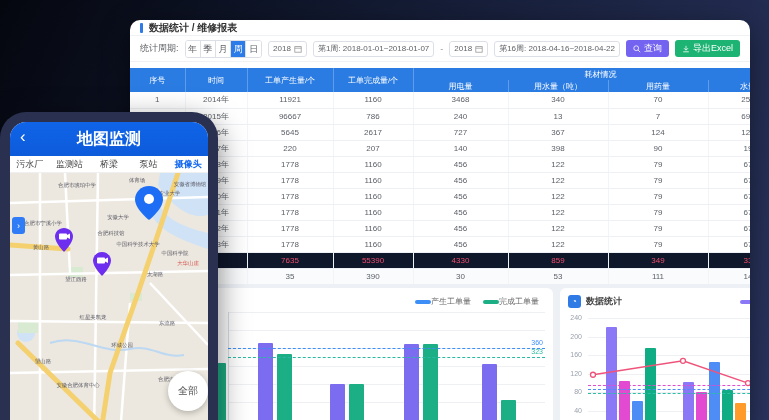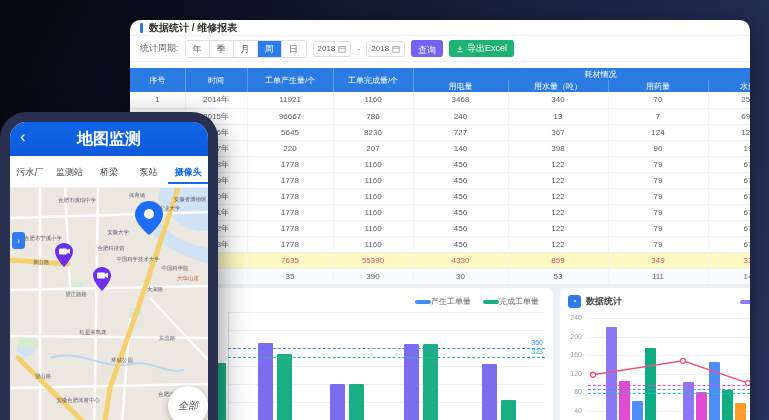--- a/index.html
+++ b/index.html
@@ -20,29 +20,29 @@
   .seg { display:flex; border:1px solid #dcdfe6; border-radius:3px; overflow:hidden; }
   .seg div { width:24px; height:16px; line-height:16px; text-align:center; font-size:9px; color:#606266;
     border-right:1px solid #dcdfe6; background:#fff; cursor:pointer; }
   .seg div:last-child { border-right:none; }
   .seg div.on { background:#2b7ce9; color:#fff; }
   .fbox { height:16px; border:1px solid #dcdfe6; border-radius:3px; background:#fff; display:flex;
     align-items:center; padding:0 4px; font-size:8px; color:#606266; white-space:nowrap; gap:3px; }
   .dash-sep { color:#999; font-size:9px; }
   .btn { height:17px; border-radius:3px; color:#fff; font-size:9px; display:flex; align-items:center;
     gap:3px; padding:0 7px; cursor:pointer; white-space:nowrap; }
-  .btn.query { background:#7463f0;flex-direction:column; }
+  .btn.query { background:#7463f0; }
   .btn.excel { background:#1cb373; }
 
   table.rpt { border-collapse:collapse; table-layout:fixed; width:658px; margin-top:6px; }
   .rpt th { background:#2b7ce2; color:#fff; font-size:8px; font-weight:normal;
     border-right:1px solid rgba(255,255,255,.25); height:12px; }
   .rpt td { font-size:8px; color:#5a5e66; text-align:center; height:16px;
     border-bottom:1px solid #eef0f5; border-right:1px solid #f3f4f7; }
-  .rpt tr.sum td { background:#fef9c3; color:#f14d6d;margin-top:36px; }
+  .rpt tr.sum td { background:#0f172a; color:#f14d6d;margin-top:36px; }
   .rpt tr.avg td { background:#fafbfc; }
 
   .charts-strip { position:absolute; left:0; top:264px; width:620px; height:156px; background:#edf0f5; }
   .chart-card { position:absolute; top:4px; height:200px; background:#fff; border-radius:6px 6px 0 0; overflow:hidden; }
   #chartL { left:8px; width:415px; }
   #chartR { left:430px; width:240px; }
   .legend { position:absolute; top:8px; right:14px; display:flex; gap:12px; }
   .legend .item { display:flex; align-items:center; font-size:8px; color:#666; cursor:pointer; }
   .legend .sw { width:16px; height:4px; border-radius:2px; }
   .gridline { position:absolute; height:1px; background:#eef0f4; }
@@ -57,31 +57,31 @@
   .ctitle .tx { font-size:9px; color:#444; font-weight:bold; }
 
   
   .phone { position:absolute; left:0px; top:112px; width:218px; height:330px; background:#2a3150;
     border-radius:26px 26px 0 0; padding:10px 10px 0 10px; box-shadow:0 10px 30px rgba(0,0,0,.5); z-index:5; }
   .screen { width:198px; height:320px; background:#fff; border-radius:16px 16px 0 0; overflow:hidden; position:relative; }
   .ph-head { height:34px; background:linear-gradient(180deg,#1064e8,#0d5bdb); display:flex; align-items:center;
     justify-content:center; position:relative; }
   .ph-title { color:#fff; font-size:16px; font-weight:bold; }
   .ph-back { position:absolute; left:10px; top:5px; color:#fff; font-size:17px; cursor:pointer; }
-  .ph-tabs { height:32px; display:flex; align-items:center; background:#fff; border-bottom:1px solid #f0f0f0; }
+  .ph-tabs { height:17px; display:flex; align-items:center; background:#fff; border-bottom:1px solid #f0f0f0; }
   .ph-tabs div { flex:1; text-align:center; font-size:9px; color:#444; cursor:pointer; height:24px; line-height:24px; }
   .ph-tabs div.on { color:#1469f0; border-bottom:2px solid #1469f0; font-weight:bold; }
   .map { position:relative; width:198px; height:262px; background:#ece8df; overflow:hidden; }
   .map-label { position:absolute; font-size:6px; color:#5a5a66; white-space:nowrap; transform:scale(.9); }
   .map-label.red { color:#d4554f; }
   .expand-btn { position:absolute; left:2px; top:44px; width:13px; height:17px; background:#2f7cf6; color:#fff;
     border-radius:3px; font-size:9px; display:flex; align-items:center; justify-content:center; cursor:pointer; }
   .all-btn { position:absolute; left:158px; top:198px; width:40px; height:40px; border-radius:50%; background:#fff;
     box-shadow:0 2px 6px rgba(0,0,0,.25); display:flex; align-items:center; justify-content:center;
-    font-size:10px; color:#555; cursor:pointer;font-style:italic; }
+    font-size:10px; color:#555; cursor:pointer; }
   .pin-blue { position:absolute; left:124px; top:12px; cursor:pointer; }
   .cam { position:absolute; cursor:pointer; }
 </style>
 </head>
 <body>
 
 <div class="dash">
   <div class="crumb-bar">
     <div class="crumb-accent"></div>
     <span class="crumb">数据统计 / 维修报表</span>
@@ -96,28 +96,30 @@
         <div class="on">周</div>
         <div>日</div>
       </div>
     <div class="fbox">
       <span>2018</span>
       <svg width="8" height="8" viewBox="0 0 10 10">
           <rect x="1" y="2" width="8" height="7" fill="none" stroke="#999"></rect>
           <line x1="1" y1="4" x2="9" y2="4" stroke="#999"></line>
         </svg>
     </div>
+    <div class="fbox">第1周: 2018-01-01~2018-01-07</div>
     <span class="dash-sep">-</span>
     <div class="fbox">
       <span>2018</span>
       <svg width="8" height="8" viewBox="0 0 10 10">
           <rect x="1" y="2" width="8" height="7" fill="none" stroke="#999"></rect>
           <line x1="1" y1="4" x2="9" y2="4" stroke="#999"></line>
         </svg>
     </div>
+    <div class="fbox">第16周: 2018-04-16~2018-04-22</div>
     <div class="btn query">
       <svg width="8" height="8" viewBox="0 0 10 10">
           <circle cx="4" cy="4" r="3" fill="none" stroke="#fff"></circle>
           <line x1="6.2" y1="6.2" x2="9" y2="9" stroke="#fff"></line>
         </svg>
       <span>查询</span>
     </div>
     <div class="btn excel">
       <svg width="8" height="8" viewBox="0 0 10 10">
           <line x1="5" y1="1" x2="5" y2="6" stroke="#fff"></line>
@@ -172,21 +174,21 @@
           <td>786</td>
           <td>240</td>
           <td>13</td>
           <td>7</td>
           <td>690</td>
         </tr>
         <tr>
           <td>3</td>
           <td>2016年</td>
           <td>5645</td>
-          <td>8230</td>
+          <td>2617</td>
           <td>727</td>
           <td>367</td>
           <td>124</td>
           <td>129</td>
         </tr>
         <tr>
           <td>4</td>
           <td>2017年</td>
           <td>220</td>
           <td>207</td>

